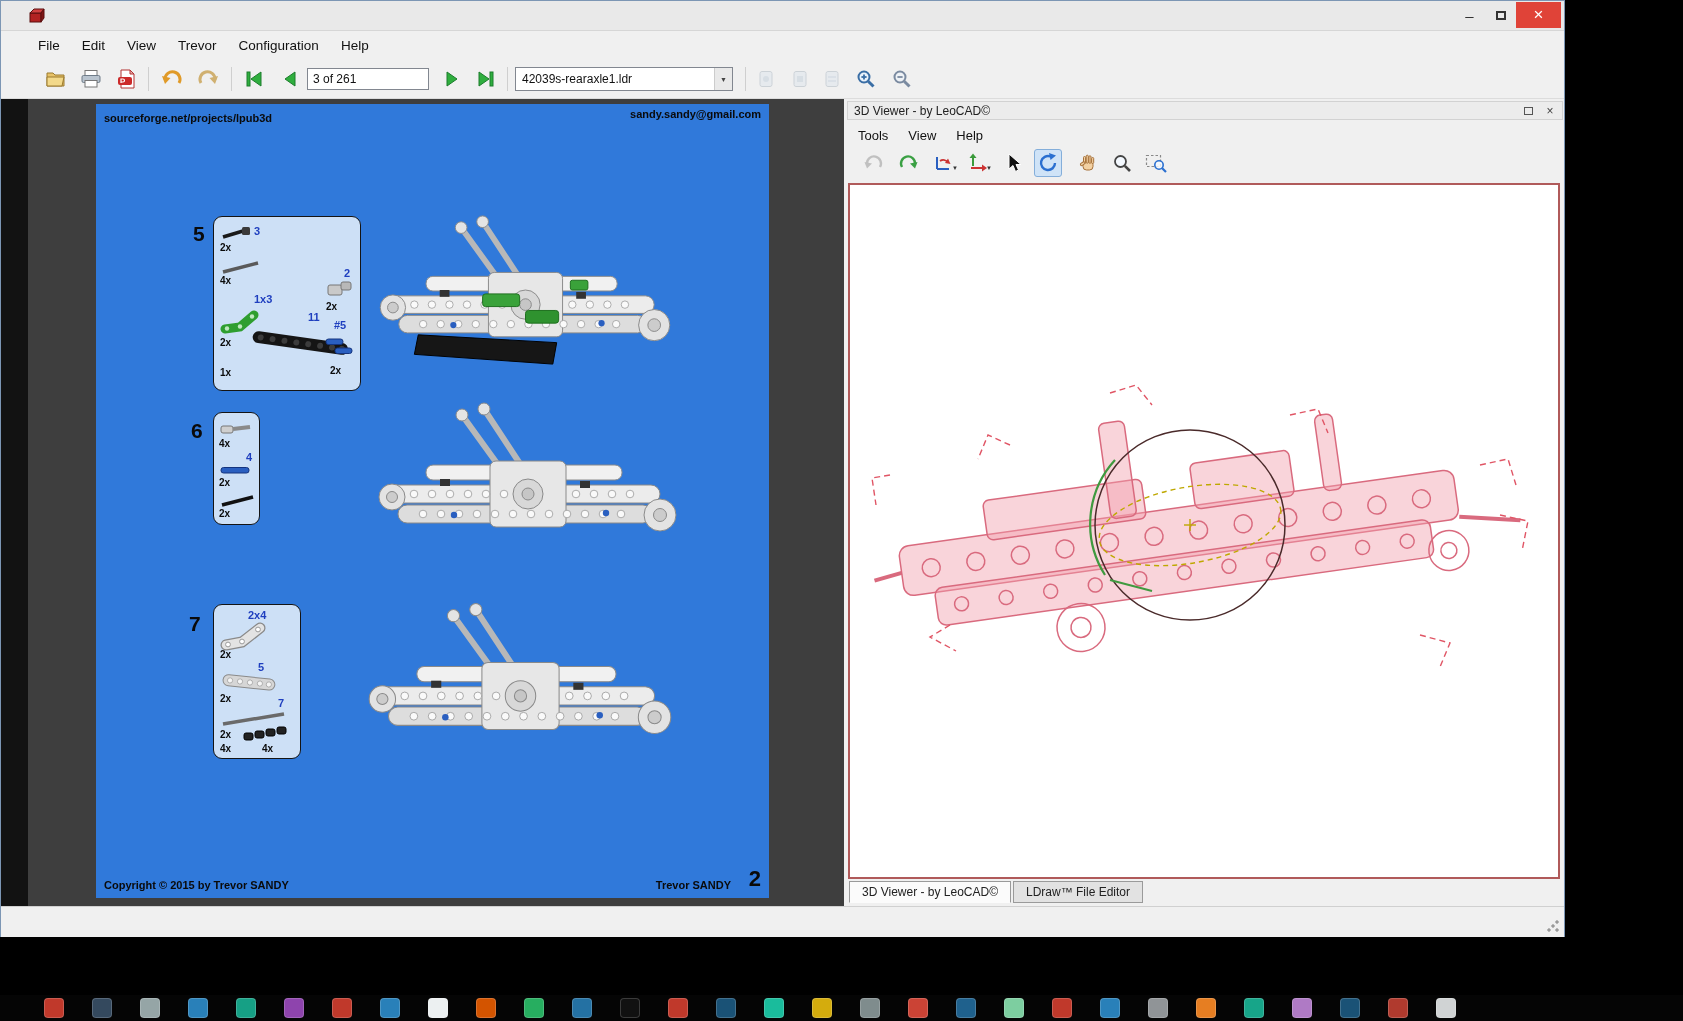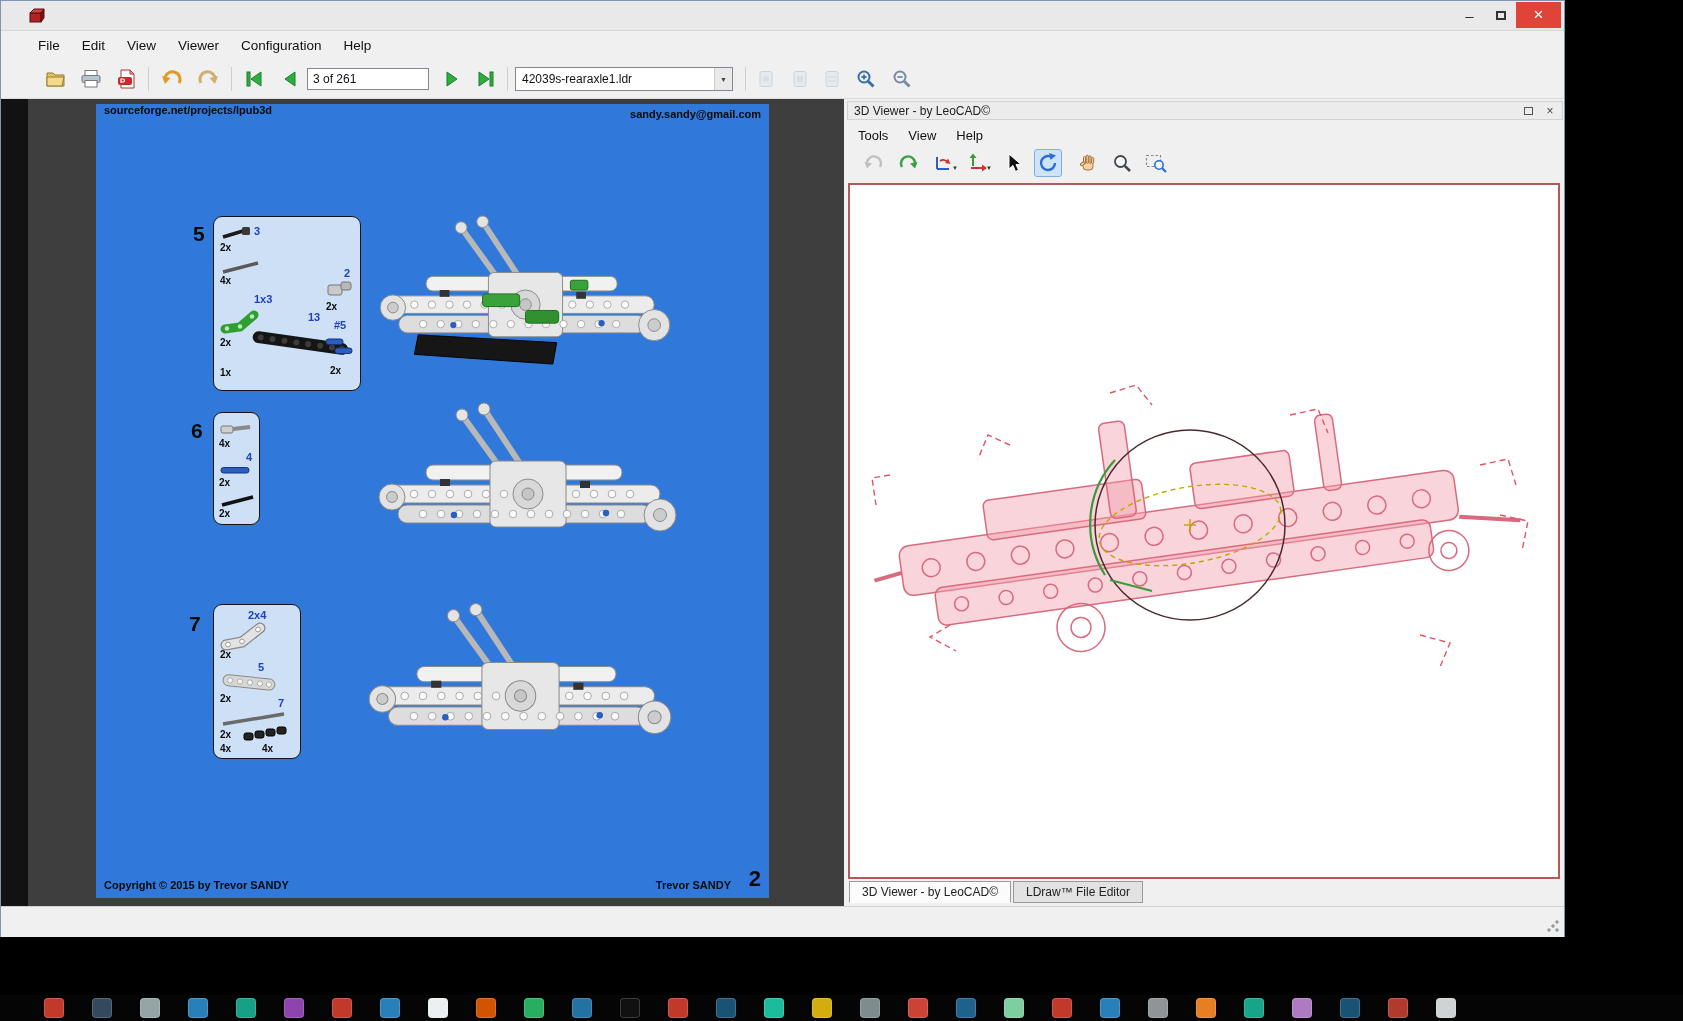--- a/index.html
+++ b/index.html
@@ -151,21 +151,21 @@
         <div class="win-btn close">
           <span>×</span>
         </div>
       </div>
     </div>
 
     <div class="menubar">
       <span class="menu-item">File</span>
       <span class="menu-item">Edit</span>
       <span class="menu-item">View</span>
-      <span class="menu-item">Viewer</span>
+      <span class="menu-item">Trevor</span>
       <span class="menu-item">Configuration</span>
       <span class="menu-item">Help</span>
     </div>
 
     <div class="toolbar">
       <div class="tbtn" style="left:40px">
         <svg width="22" height="20" viewBox="0 0 22 20">
           <path d="M2 4 h6 l2 2 h9 v11 H2 z" fill="#e7c268" stroke="#9b7b2f"></path>
           <path d="M2 8 h17 l-2 9 H2 z" fill="#f3d98a" stroke="#9b7b2f"></path>
         </svg>
@@ -263,21 +263,21 @@
         </svg>
       </div>
     </div>
 
     <div class="content">
       <div class="left-strip"></div>
 
       <div class="page-view">
         <div class="page">
 
-          <span class="hdr" style="left:8px;top:0">sourceforge.net/projects/lpub3d</span>
+          <span class="hdr" style="left:8px;top:8px">sourceforge.net/projects/lpub3d</span>
           <span class="hdr" style="right:8px;top:4px;left:auto">sandy.sandy@gmail.com</span>
 
           <span class="step-number" style="left:97px;top:118px">5</span>
           <div class="pli-box" style="left:117px;top:112px;width:148px;height:175px">
             <svg style="left:6px;top:8px" width="32" height="16" viewBox="0 0 32 16">
               <line x1="3" y1="12" x2="23" y2="6" stroke="#1a1a1a" stroke-width="3.5"></line>
               <rect x="22" y="2" width="8" height="8" rx="1.5" fill="#3a3a3a"></rect>
             </svg>
             <span class="pli-label" style="left:40px;top:8px">3</span>
             <span class="pli-qty" style="left:6px;top:25px">2x</span>
@@ -289,21 +289,21 @@
 
             <span class="pli-label" style="left:40px;top:76px">1x3</span>
             <svg style="left:6px;top:90px" width="40" height="28" viewBox="0 0 40 28">
               <path d="M5 22 L20 20 L34 8" stroke="#2f9e2f" stroke-width="9" stroke-linecap="round" fill="none"></path>
               <circle cx="7" cy="21.5" r="2.2" fill="#bfe8bf"></circle>
                 <circle cx="20" cy="19.5" r="2.2" fill="#bfe8bf"></circle>
                 <circle cx="32" cy="9.5" r="2.2" fill="#bfe8bf"></circle>
             </svg>
             <span class="pli-qty" style="left:6px;top:120px">2x</span>
 
-            <span class="pli-label" style="left:94px;top:94px">13</span>
+            <span class="pli-label" style="left:94px;top:94px">11</span>
             <svg style="left:34px;top:110px" width="104" height="36" viewBox="0 0 104 36">
               <g transform="rotate(8 52 18)">
                 <rect x="4" y="10" width="96" height="12" rx="6" fill="#151515"></rect>
                 <g fill="#3c3c3c">
                     <circle cx="12" cy="16" r="3"></circle>
                     <circle cx="24" cy="16" r="3"></circle>
                     <circle cx="36" cy="16" r="3"></circle>
                     <circle cx="48" cy="16" r="3"></circle>
                     <circle cx="60" cy="16" r="3"></circle>
                     <circle cx="72" cy="16" r="3"></circle>

